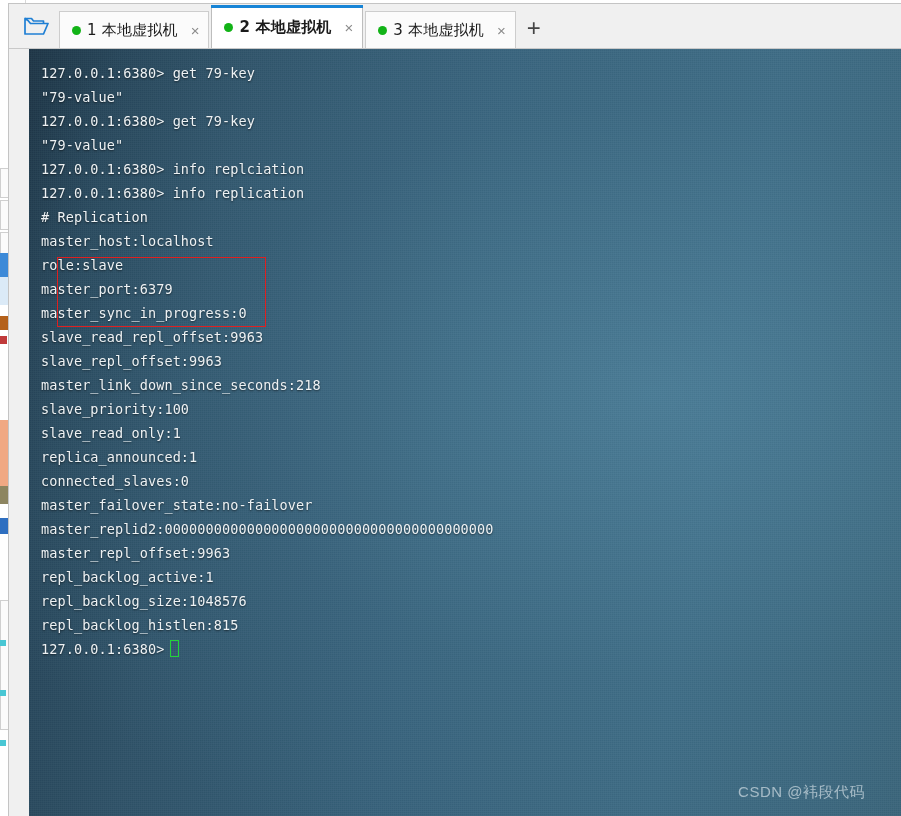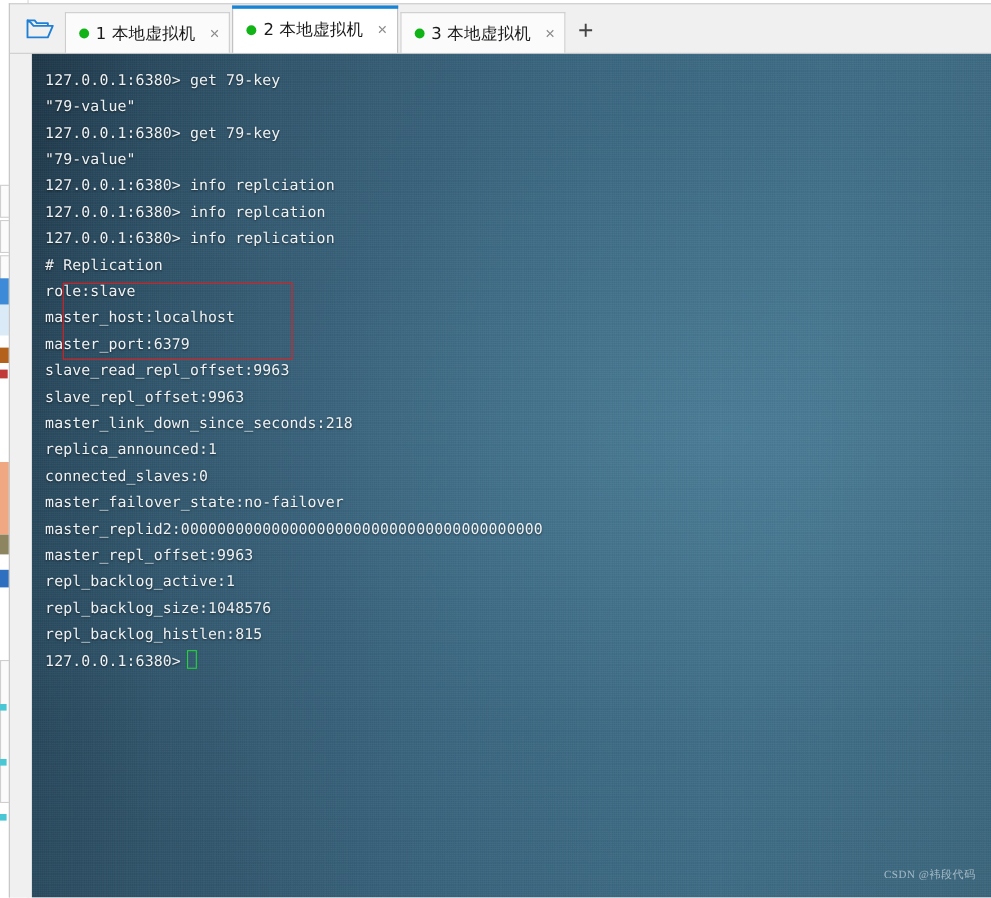--- a/index.html
+++ b/index.html
@@ -100,21 +100,21 @@
     border-radius: 50%;
     background: #12b317;
     flex: 0 0 auto;
   }
   .tab-label {
     font-size: 15px;
     color: #1b1b1b;
     letter-spacing: 0.2px;
     font-family: "DejaVu Sans", "Liberation Sans", sans-serif;
   }
-  .tab.active .tab-label { font-weight: 400; }
+  .tab.active .tab-label { font-weight: 700; }
   .tab-close {
     font-size: 15px;
     color: #8b8b8b;
     margin-left: 7px;
     line-height: 1;
     cursor: pointer;
   }
   #new-tab-button {
     width: 32px;
     height: 40px;
@@ -185,26 +185,26 @@
     display: inline-block;
     width: 9px;
     height: 17px;
     border: 1.5px solid #22d43a;
     vertical-align: -3px;
     margin-left: 6px;
     background: transparent;
   }
   #watermark {
     position: absolute;
-    right: 14px;
+    right: 36px;
     bottom: 14px;
     z-index: 4;
-    font-size: 10px;
+    font-size: 15px;
     color: rgba(228,236,240,0.62);
-    font-family: Liberation Serif, serif;
+    font-family: Liberation Sans, sans-serif;
     letter-spacing: 0.5px;
     user-select: none;
   }
 </style>
 </head>
 <body>
 
 <div id="bg-window">
   <div class="bg-strip" style="top:0px;height:816px;"></div>
   <div class="bg-chip" style="top:168px;height:30px;width:14px;"></div>
@@ -264,29 +264,31 @@
     <div id="terminal">
 
       <div id="highlight-box" style="border-color: rgb(224, 32, 32);"></div>
 
       <div id="term-lines">
           <div class="term-line">127.0.0.1:6380&gt; get 79-key</div>
           <div class="term-line">"79-value"</div>
           <div class="term-line">127.0.0.1:6380&gt; get 79-key</div>
           <div class="term-line">"79-value"</div>
           <div class="term-line">127.0.0.1:6380&gt; info replciation</div>
-          <div class="term-line">127.0.0.1:6380&gt; info replcation</div>
           <div class="term-line">127.0.0.1:6380&gt; info replication</div>
           <div class="term-line"># Replication</div>
+          <div class="term-line">master_host:localhost</div>
           <div class="term-line">role:slave</div>
-          <div class="term-line">master_host:localhost</div>
           <div class="term-line">master_port:6379</div>
+          <div class="term-line">master_sync_in_progress:0</div>
           <div class="term-line">slave_read_repl_offset:9963</div>
           <div class="term-line">slave_repl_offset:9963</div>
           <div class="term-line">master_link_down_since_seconds:218</div>
+          <div class="term-line">slave_priority:100</div>
+          <div class="term-line">slave_read_only:1</div>
           <div class="term-line">replica_announced:1</div>
           <div class="term-line">connected_slaves:0</div>
           <div class="term-line">master_failover_state:no-failover</div>
           <div class="term-line">master_replid2:0000000000000000000000000000000000000000</div>
           <div class="term-line">master_repl_offset:9963</div>
           <div class="term-line">repl_backlog_active:1</div>
           <div class="term-line">repl_backlog_size:1048576</div>
           <div class="term-line">repl_backlog_histlen:815</div>
           <div class="term-line"><span>127.0.0.1:6380&gt;</span><span id="cursor-block"></span></div>
         </div>

